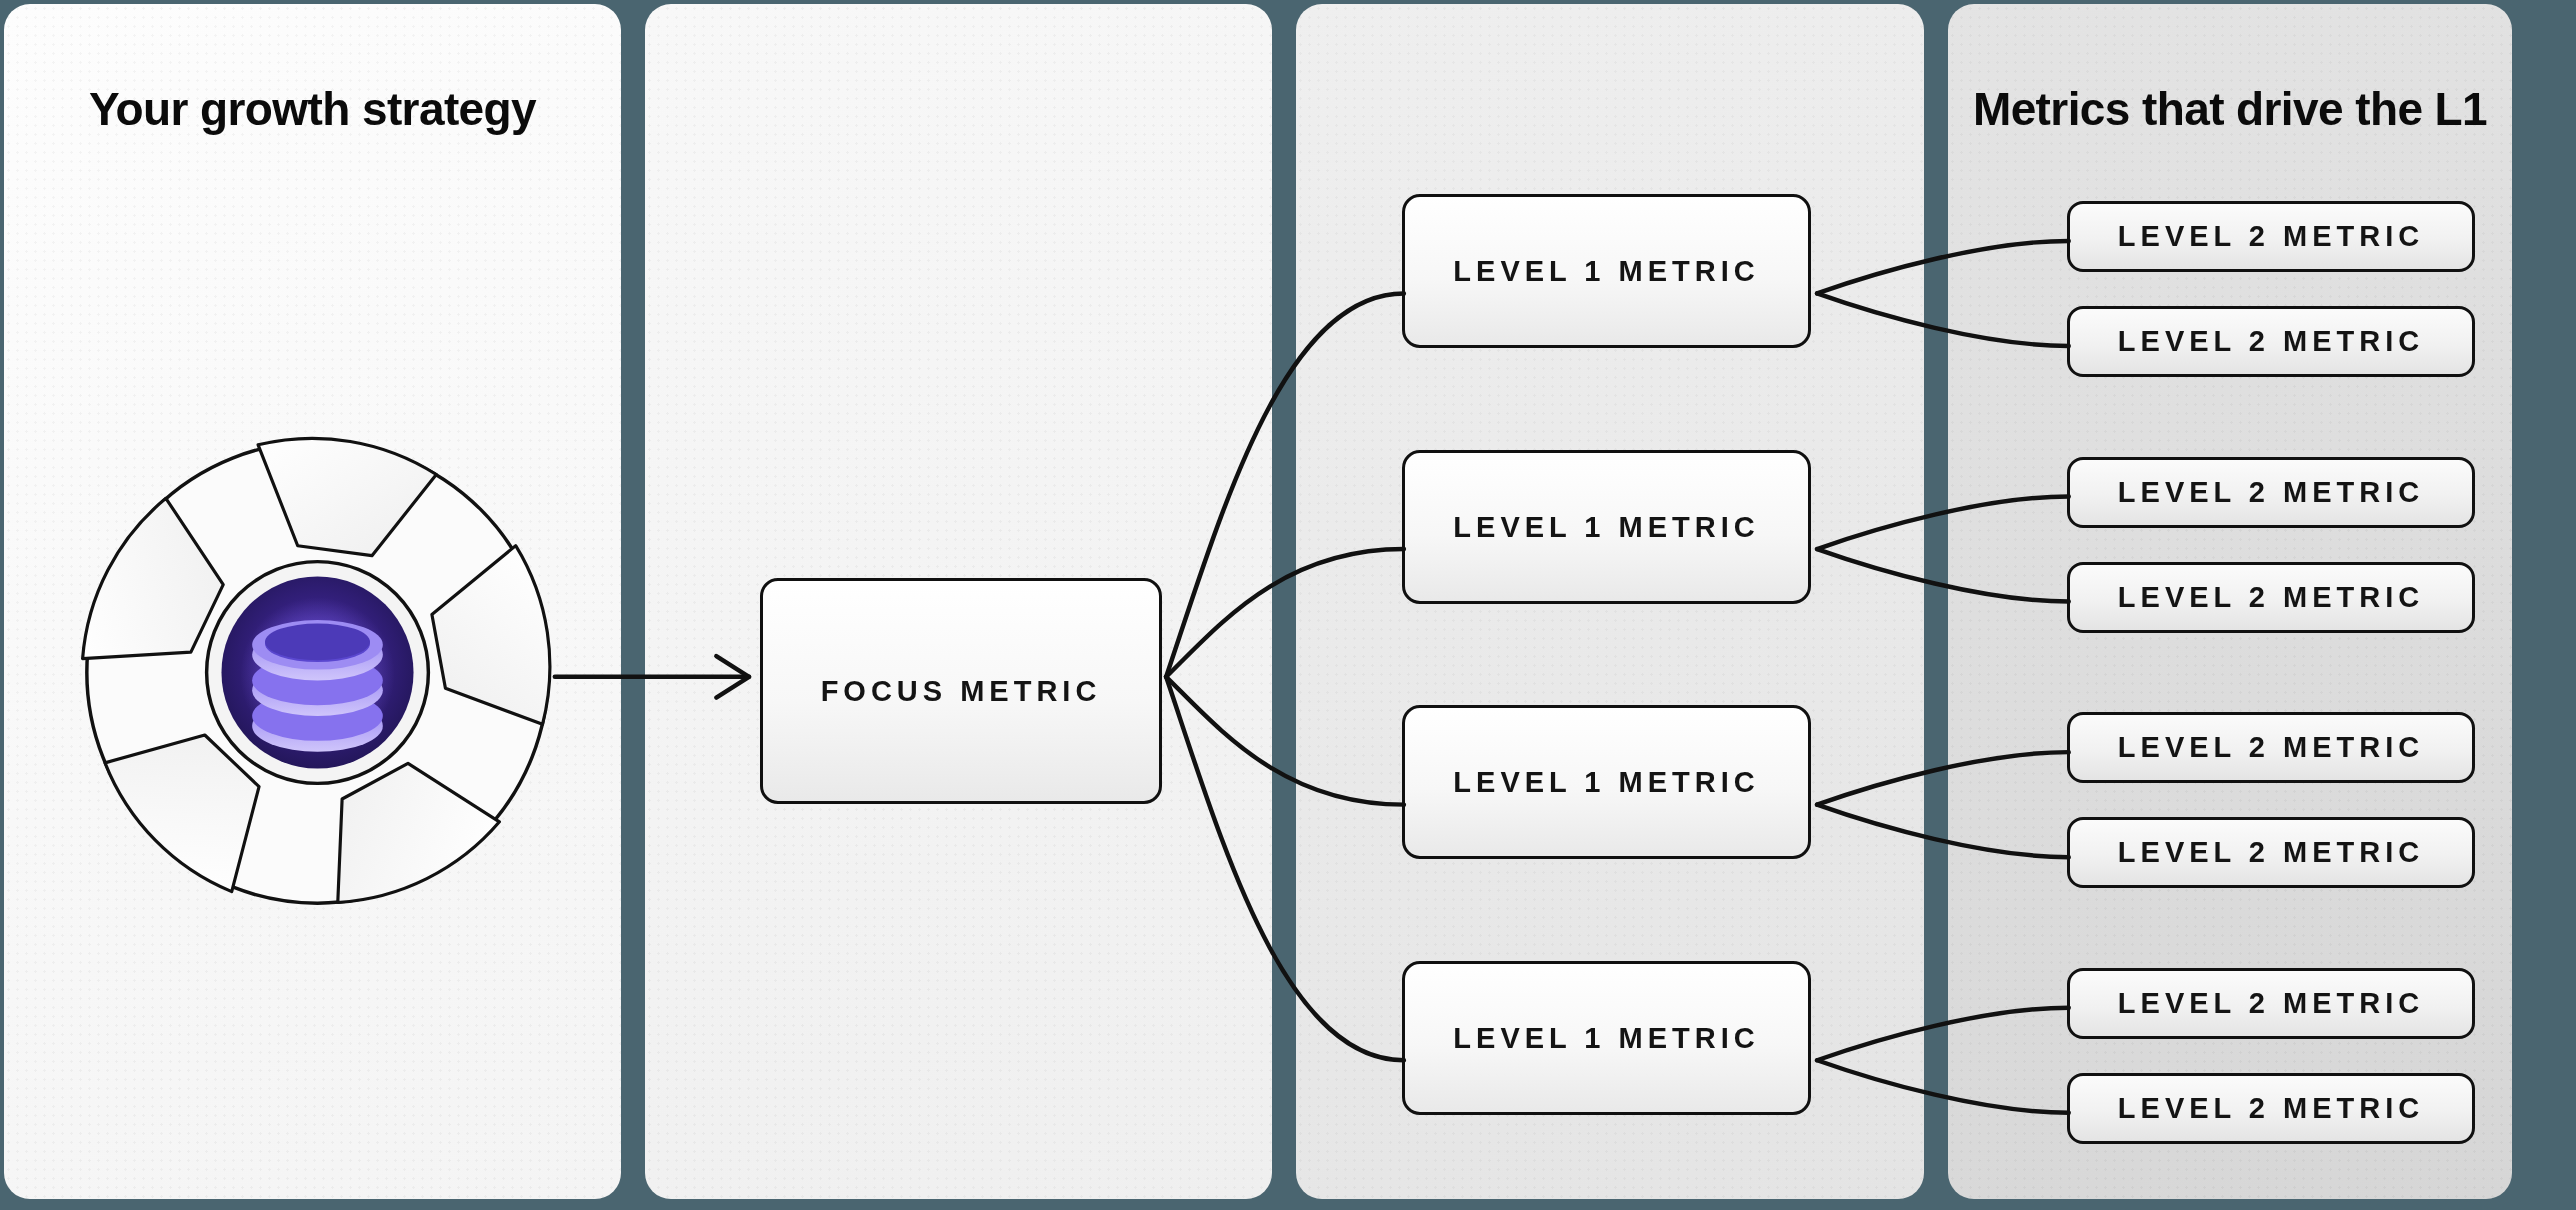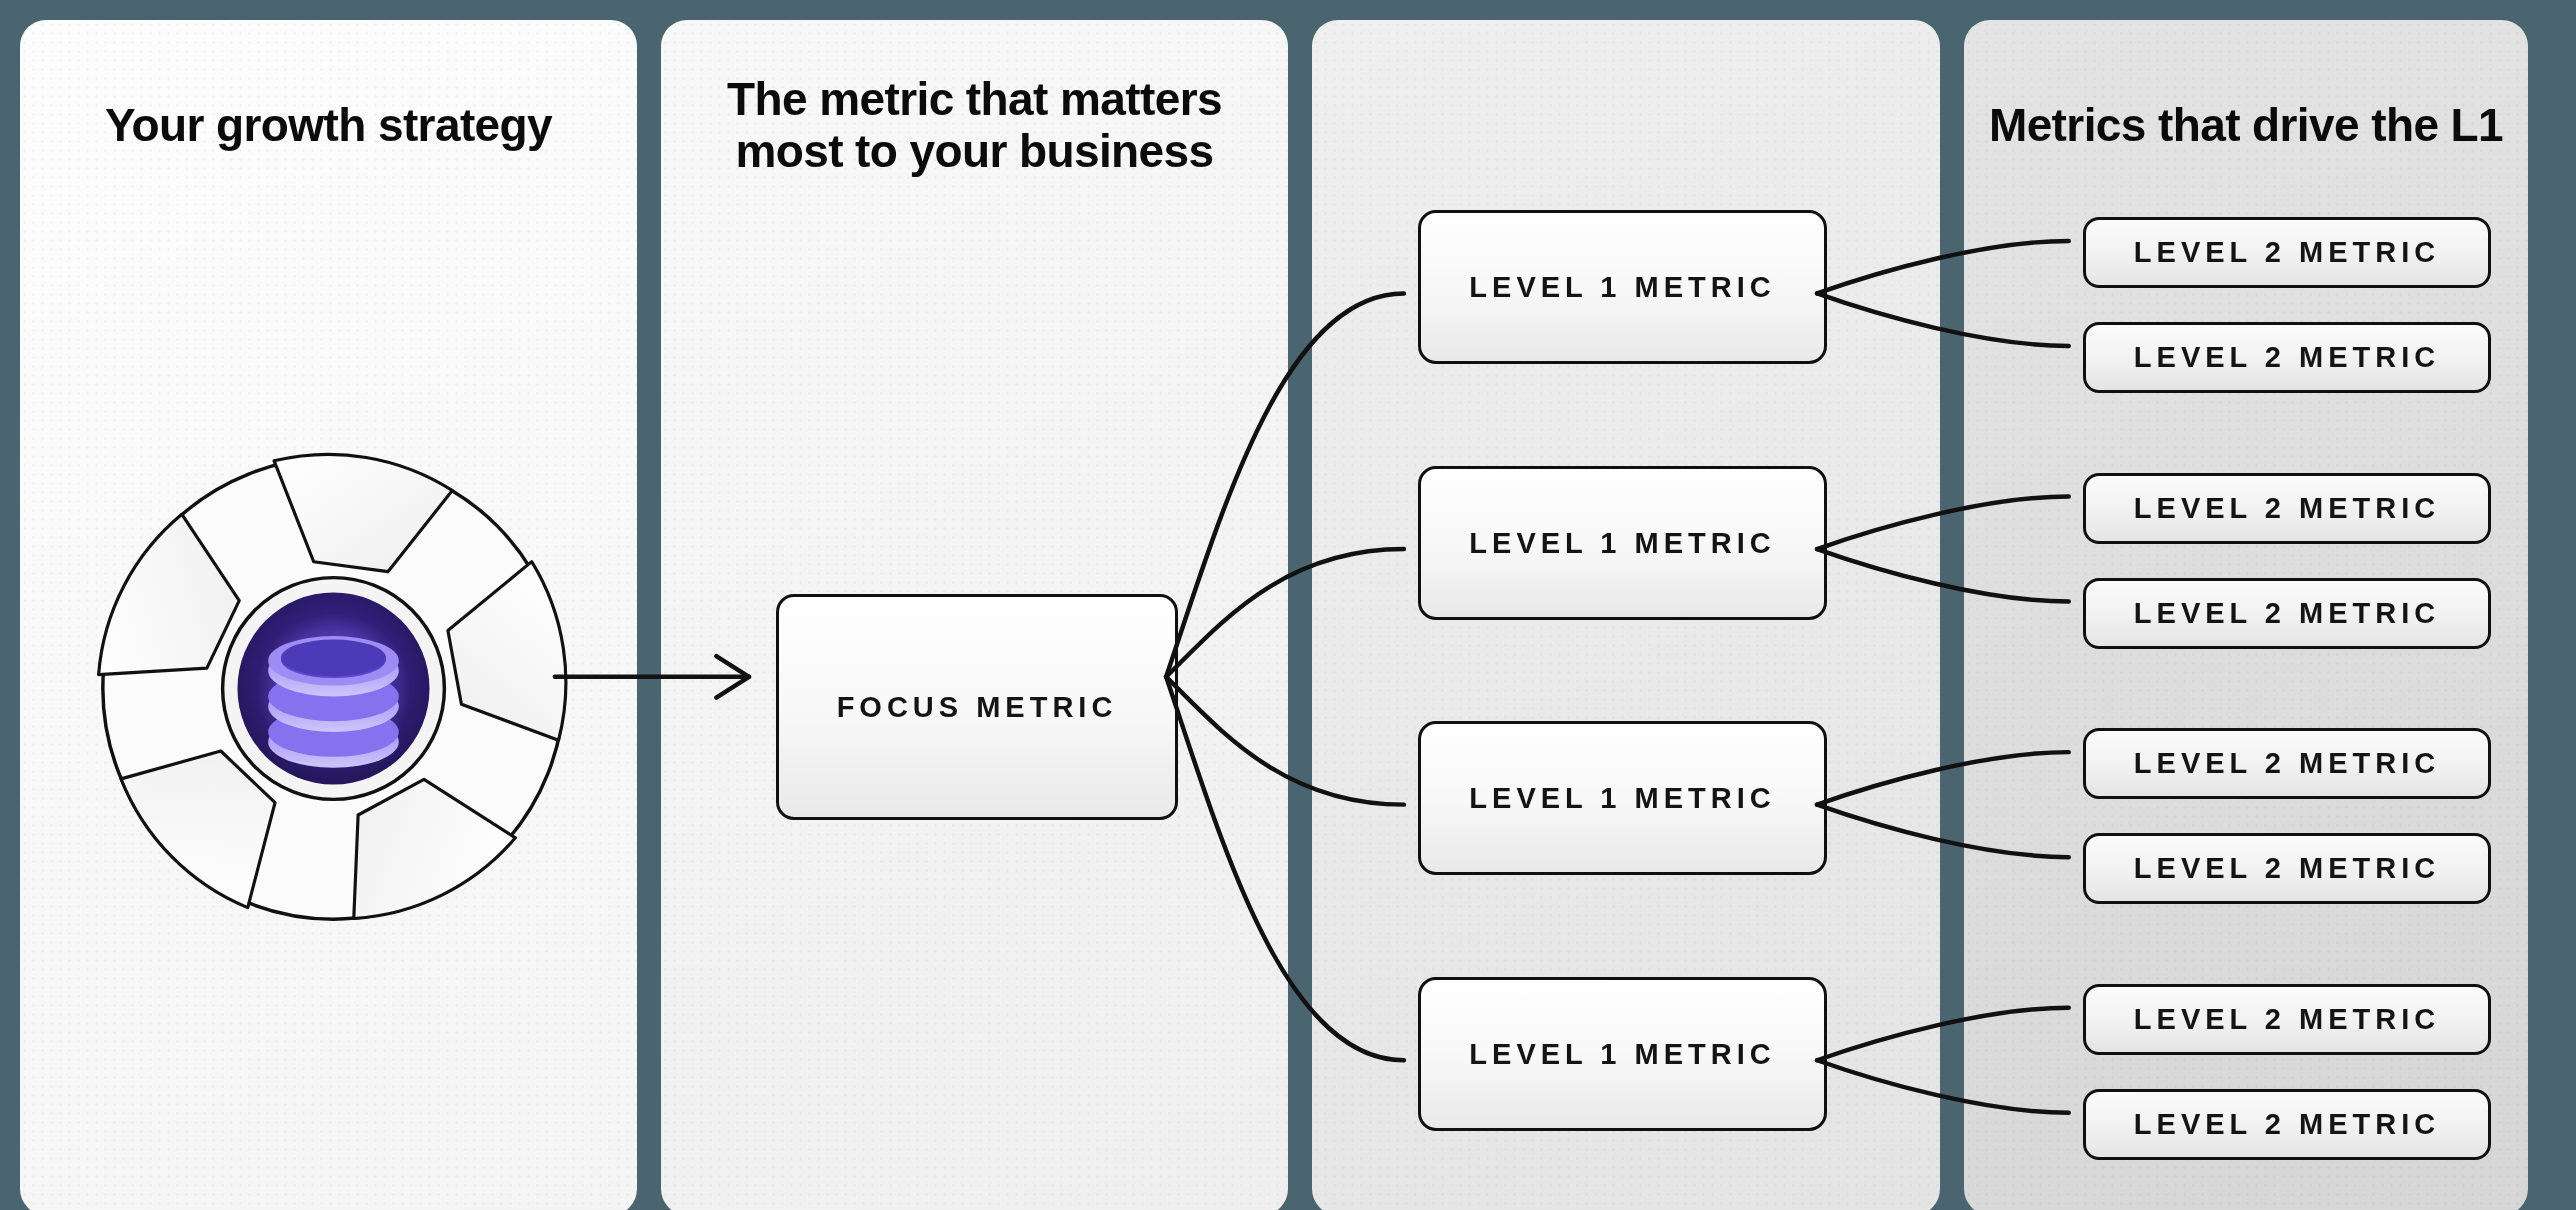--- a/index.html
+++ b/index.html
@@ -7,21 +7,21 @@
     width:2576px;height:1211px;
     font-family:"Liberation Sans", sans-serif;
     background:#4a6570;
     overflow:hidden;
   }
   .canvas{
     position:relative;
     width:2576px;height:1211px;
     background:#4a6570;
     box-sizing:border-box;
-    padding:20px;
+    padding:4px;
     display:flex;
     gap:24px;
   }
   .panel{
     position:relative;
     height:1195px;
     border-radius:26px;
     box-sizing:border-box;
     overflow:visible;
   }
@@ -148,24 +148,20 @@
         <ellipse cx="0" cy="8" rx="66" ry="25" fill="#8672ee"></ellipse>
         <ellipse cx="0" cy="-18" rx="66" ry="26" fill="url(#bandGrad)"></ellipse>
         <ellipse cx="0" cy="-28" rx="66" ry="25" fill="#9d8cf3"></ellipse>
         <ellipse cx="0" cy="-29" rx="53" ry="18.5" fill="#5a47cf"></ellipse>
         <ellipse cx="0" cy="-31" rx="53" ry="18.5" fill="#4c3ab8"></ellipse>
       </g>
     </svg>
   </div>
 
   <div class="panel panel-2">
-    <div class="panel-title">
-      <span>The metric that matters</span>
-      <span>most to your business</span>
-    </div>
     <div class="metric-box focus-box">FOCUS METRIC</div>
   </div>
 
   <div class="panel panel-3">
     <div class="metric-box l1-box l1-0">LEVEL 1 METRIC</div>
     <div class="metric-box l1-box l1-1">LEVEL 1 METRIC</div>
     <div class="metric-box l1-box l1-2">LEVEL 1 METRIC</div>
     <div class="metric-box l1-box l1-3">LEVEL 1 METRIC</div>
   </div>
 

